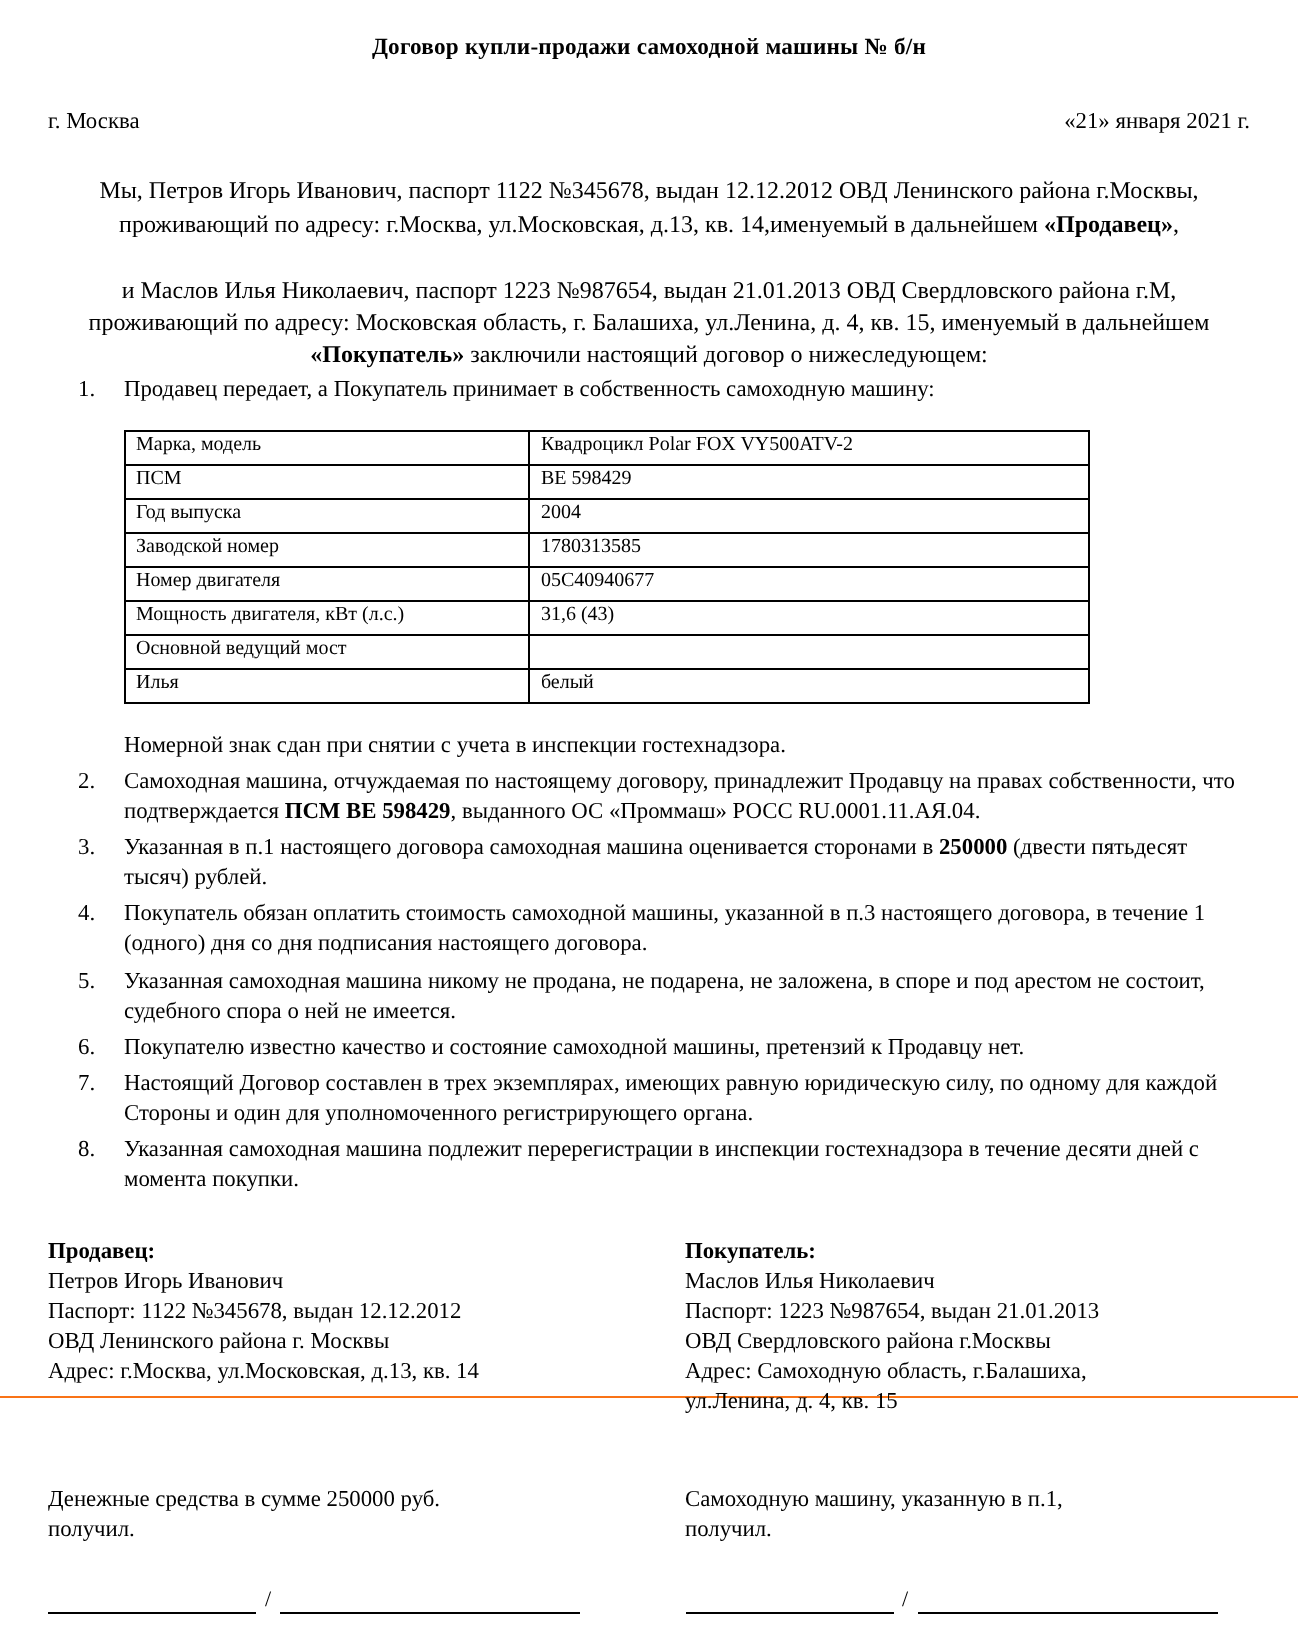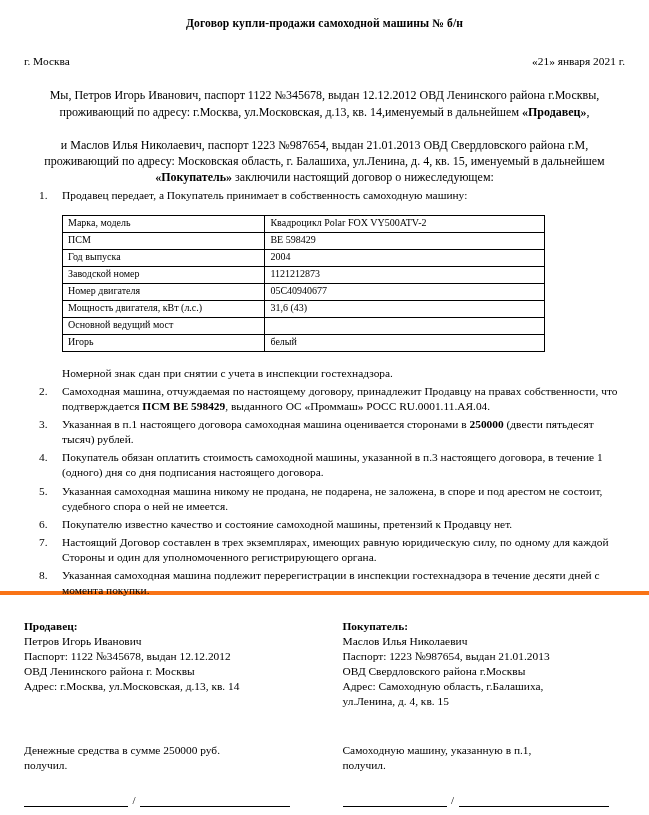--- a/index.html
+++ b/index.html
@@ -13,24 +13,24 @@
     position: relative;
     font-family: "Liberation Serif", "DejaVu Serif", serif;
     font-size: 11.2px;
     line-height: 1.28;
     color: #000000;
     overflow: hidden;
   }
   .page {
     position: relative;
     width: 649px;
-    height: 595px;
+    height: 699px;
     box-sizing: border-box;
     padding: 0 24px;
-    border-bottom: 4px solid #f97316;
+    border-bottom: 1px solid #f97316;
   }
 
   
   .doc-title {
     text-align: center;
     font-weight: bold;
     font-size: 11.6px;
     padding-top: 17px;
     letter-spacing: 0.01em;
   }
@@ -201,36 +201,36 @@
         <tr>
           <td class="k">ПСМ</td>
           <td class="v">ВЕ 598429</td>
         </tr>
         <tr>
           <td class="k">Год выпуска</td>
           <td class="v">2004</td>
         </tr>
         <tr>
           <td class="k">Заводской номер</td>
-          <td class="v">1121212873</td>
+          <td class="v">1780313585</td>
         </tr>
         <tr>
           <td class="k">Номер двигателя</td>
           <td class="v">05С40940677</td>
         </tr>
         <tr>
           <td class="k">Мощность двигателя, кВт (л.с.)</td>
           <td class="v">31,6 (43)</td>
         </tr>
         <tr>
           <td class="k">Основной ведущий мост</td>
           <td class="v"></td>
         </tr>
         <tr>
-          <td class="k">Игорь</td>
+          <td class="k">Илья</td>
           <td class="v">белый</td>
         </tr>
       </tbody>
     </table>
   </div>
 
   <div class="table-note">Номерной знак сдан при снятии с учета в инспекции гостехнадзора.</div>
 
   <ol class="clauses clauses-rest" start="2" style="counter-reset: cl 1;">
     <li>

